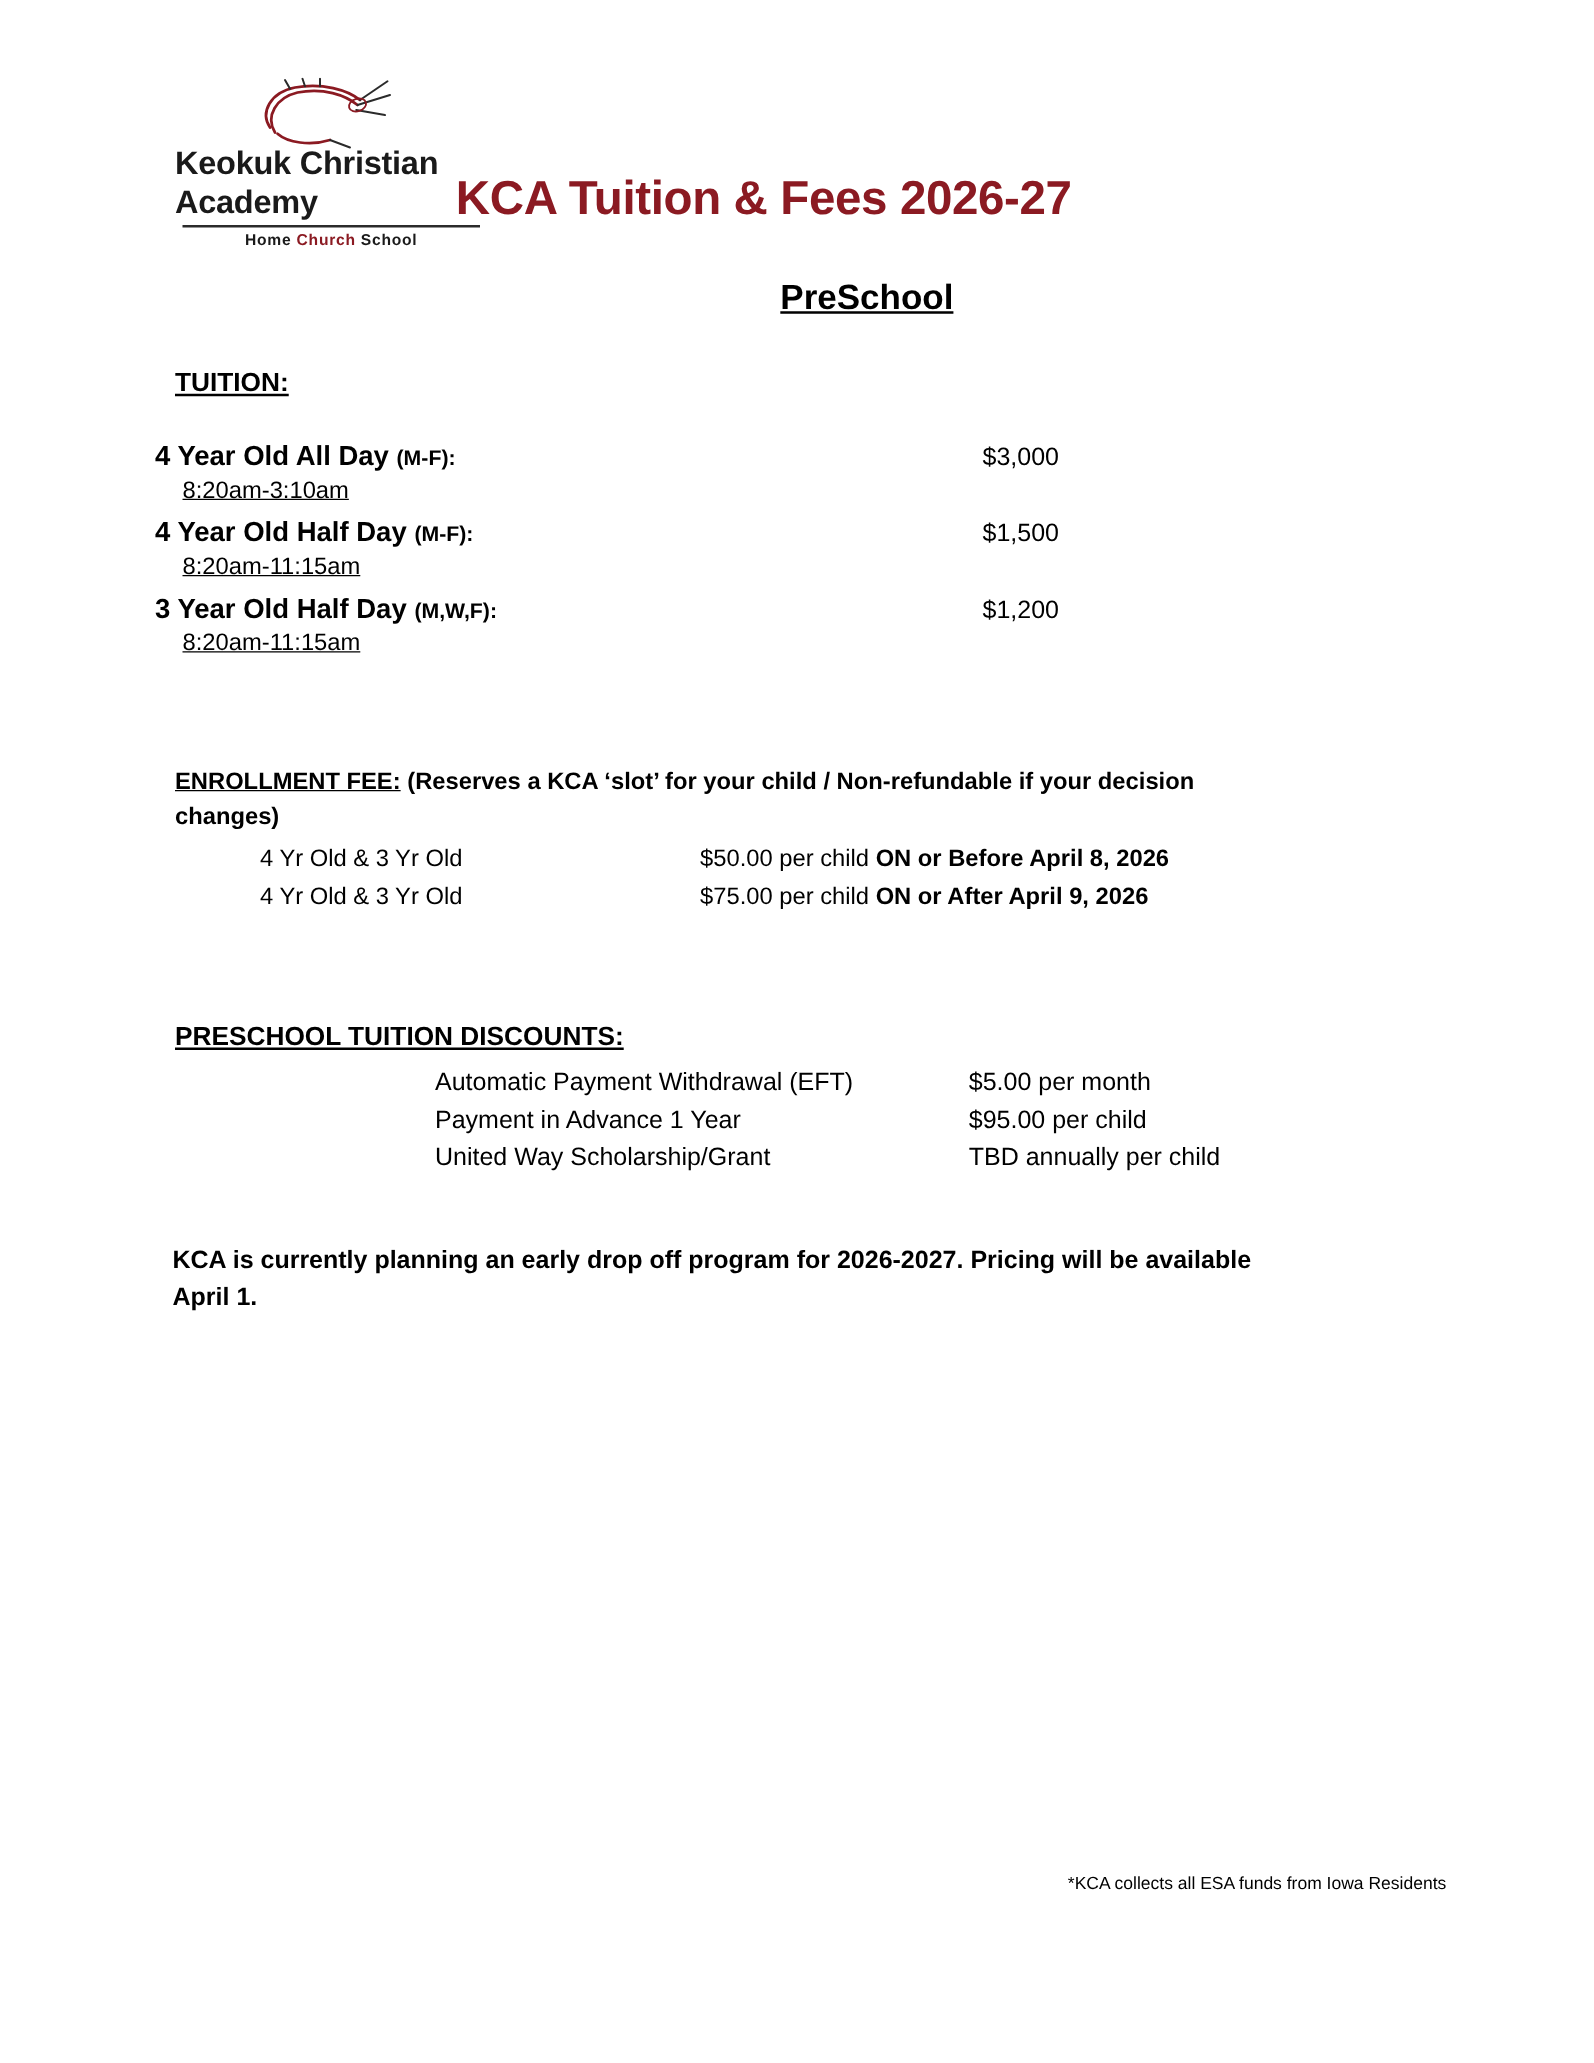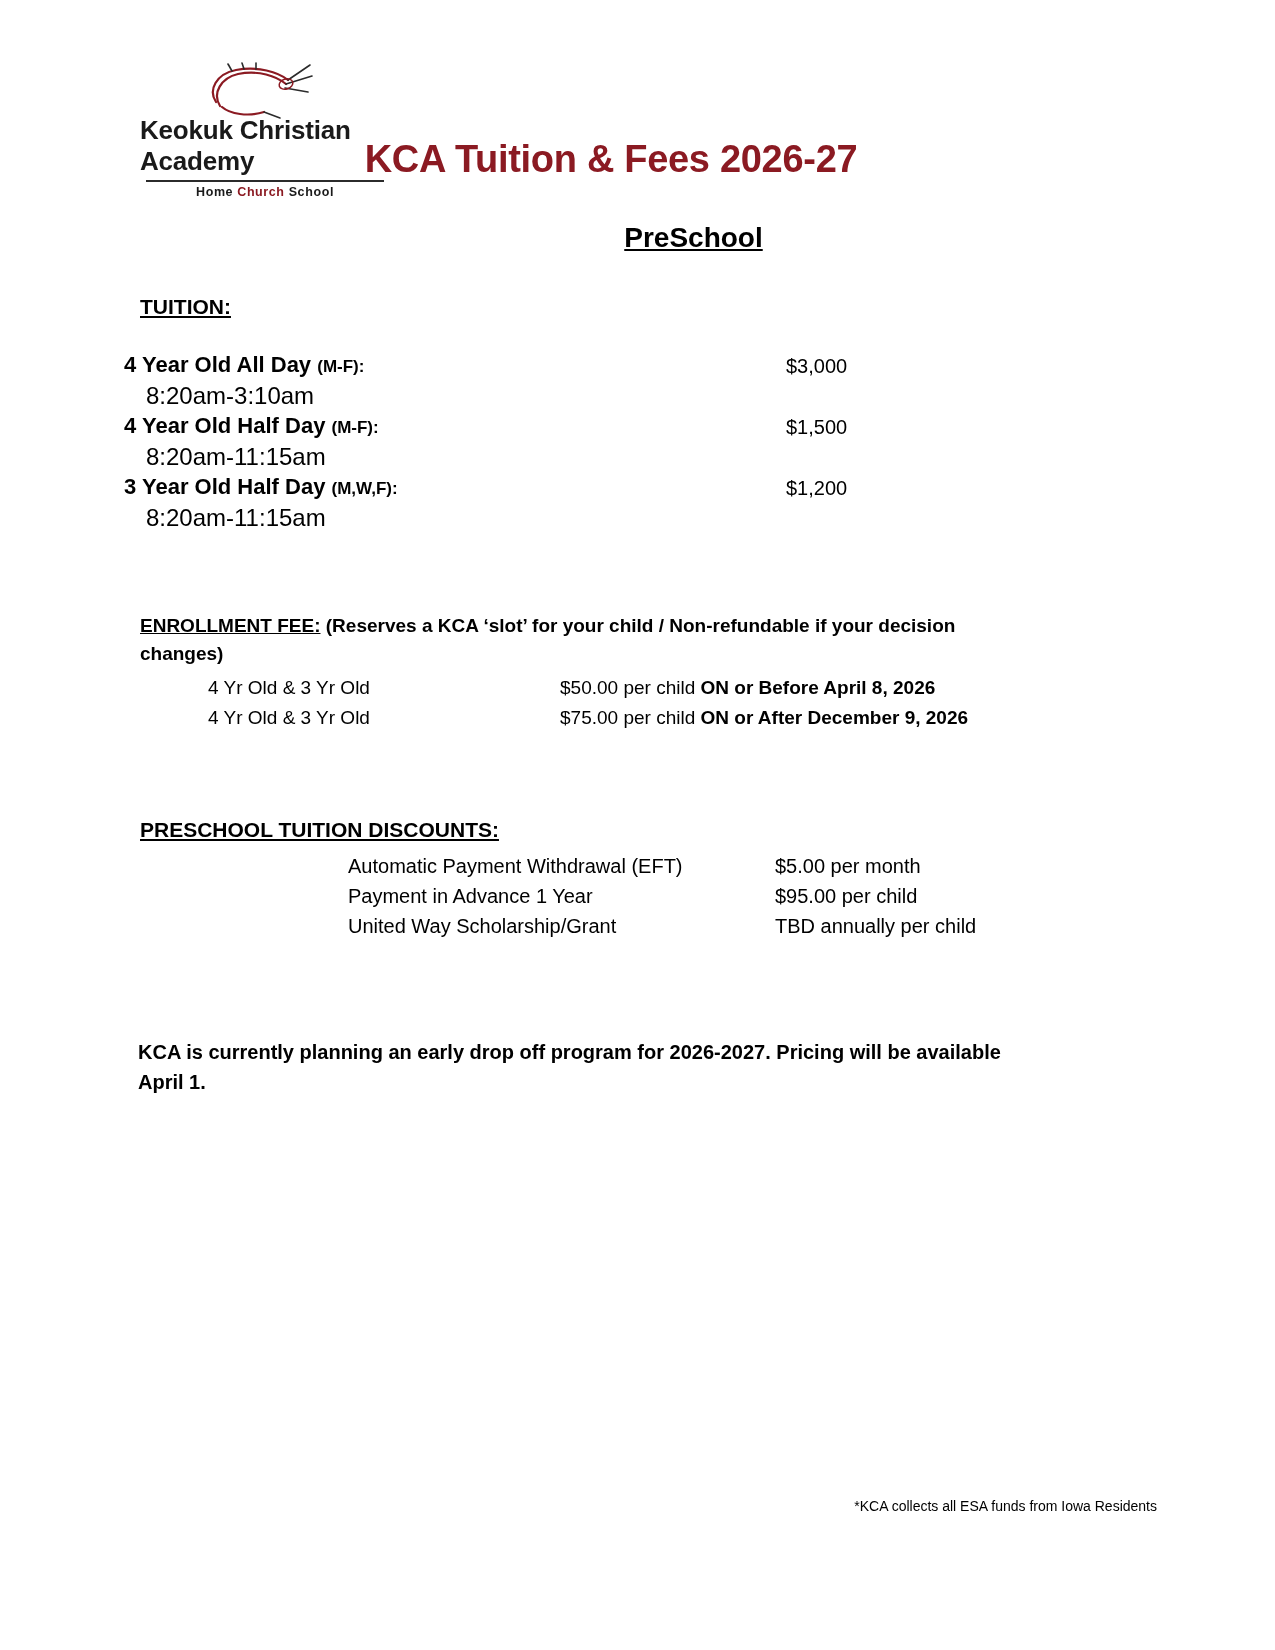--- a/index.html
+++ b/index.html
@@ -127,21 +127,22 @@
     white-space: nowrap;
   }
   .t-name .days {
     font-size: 17px;
     font-weight: bold;
   }
   .t-time {
     position: absolute;
     left: 22px;
     top: 30px;
-    font-size: 24px;
+    font-size: 19px;
+    text-decoration: underline;
   }
   .t-price {
     position: absolute;
     left: 662px;
     top: 3px;
     font-size: 20px;
   }
 
   
   .enroll {
@@ -216,21 +217,20 @@
 
   
   .note {
     position: absolute;
     left: 138px;
     top: 993px;
     width: 880px;
     font-size: 20px;
     font-weight: bold;
     line-height: 1.5;
-    margin-top: 44px;
   }
 
   
   .footer {
     position: absolute;
     left: 0;
     top: 1498px;
     width: 1275px;
     text-align: right;
     padding-right: 118px;
@@ -323,21 +323,21 @@
     <div class="enroll-rows">
       <div class="enroll-row">
         <span class="e-who">4 Yr Old &amp; 3 Yr Old</span>
         <span class="e-amt">
           <span>$50.00 per child </span><b>ON or Before April 8, 2026</b>
         </span>
       </div>
       <div class="enroll-row">
         <span class="e-who">4 Yr Old &amp; 3 Yr Old</span>
         <span class="e-amt">
-          <span>$75.00 per child </span><b>ON or After December 9, 2026</b>
+          <span>$75.00 per child </span><b>ON or After April 9, 2026</b>
         </span>
       </div>
     </div>
   </div>
 
   <div class="discounts">
     <div class="disc-head">PRESCHOOL TUITION DISCOUNTS:</div>
     <div class="disc-rows">
       <div class="disc-row">
         <span class="d-label">Automatic Payment Withdrawal (EFT)</span>

